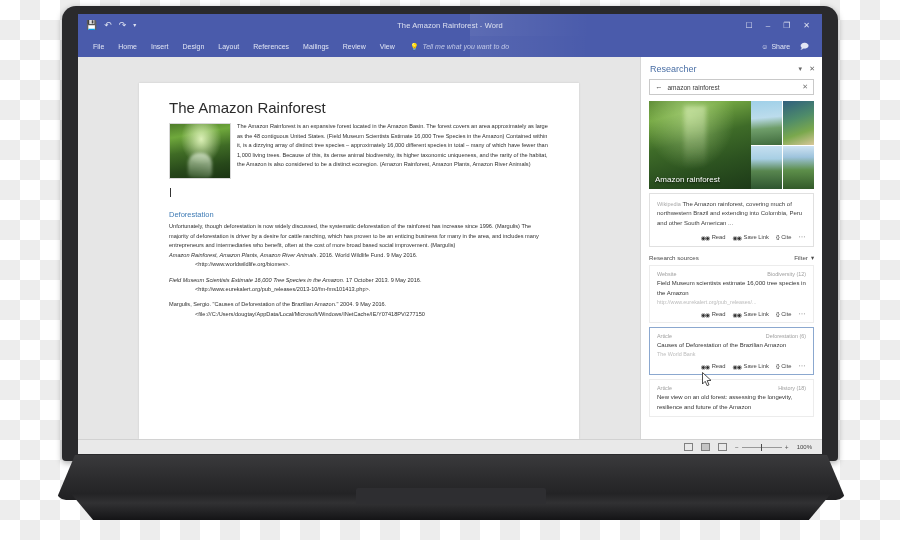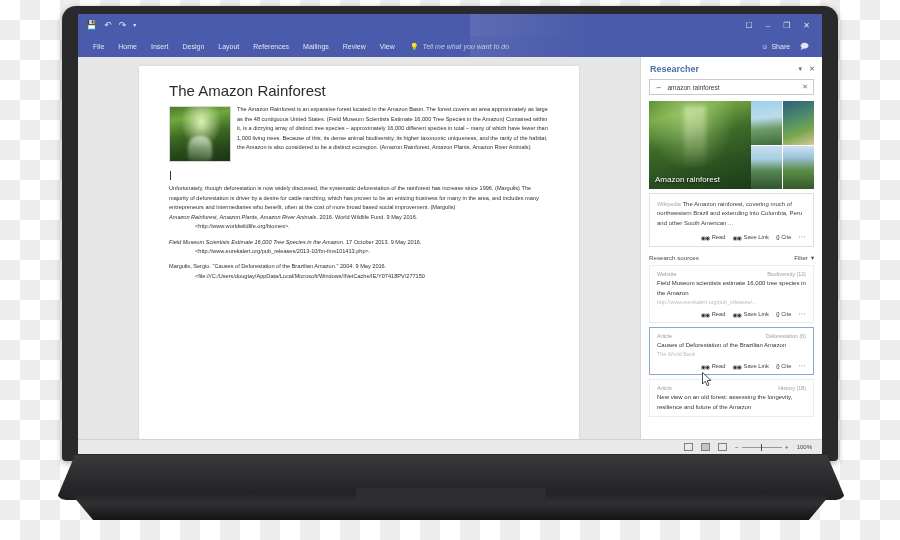--- a/index.html
+++ b/index.html
@@ -92,21 +92,21 @@
   .tellme-txt { color: #c3cae8; font-size: 7px; font-style: italic; }
   .ribbon-right {
     margin-left: auto; display: flex; align-items: center; gap: 10px;
     padding-right: 13px; z-index: 2;
   }
   .share { display: flex; align-items: center; gap: 3px; color: #e2e6f4; font-size: 7px; }
 
   .workarea { flex: 1; display: flex; background: #e6e6e6; min-height: 0; position: relative; }
 
   
-  .docwrap { flex: 1; display: flex; justify-content: center; overflow: hidden; padding-top: 9px; }
+  .docwrap { flex: 1; display: flex; justify-content: center; overflow: hidden; padding-top: 26px; }
   .page {
     width: 440px; background: #fff; padding: 16px 28px 0 30px;
     box-shadow: 0 0 2px rgba(0,0,0,.12);
   }
   .doc-h1 {
     font-family: "Liberation Sans", sans-serif;
     font-size: 15px; color: #2b2b2b; font-weight: 400; margin-bottom: 6px;
   }
   .doc-body {
     font-size: 5.6px; line-height: 1.72; color: #2f2f2f; text-align: left;
@@ -138,21 +138,21 @@
   .biblio-url { display: block; padding-left: 26px; }
 
   
   .pane {
     width: 182px; background: #fff; border-left: 1px solid #d6d6d6;
     display: flex; flex-direction: column; flex: none; min-height: 0;
   }
   .pane-head {
     display: flex; align-items: center; padding: 7px 7px 5px 9px; flex: none;
   }
-  .pane-title { font-size: 9px; color: #4a6fa5; font-weight: 700; }
+  .pane-title { font-size: 9px; color: #4a6fa5; font-weight: 400; }
   .pane-head-ctrls { margin-left: auto; display: flex; gap: 7px; color: #666; font-size: 7px; }
 
   .searchrow { padding: 0 8px 6px; flex: none; }
   .searchbox {
     display: flex; align-items: center; gap: 5px;
     border: 1px solid #c9c9c9; background: #fff; padding: 3px 5px;
   }
   .search-back { color: #555; font-size: 7.5px; line-height: 1; }
   .search-val { font-size: 6.5px; color: #3a3a3a; flex: 1; }
   .search-clear { color: #777; font-size: 7px; }
@@ -240,20 +240,21 @@
     <div id="word">
 
       <div class="titlebar">
         <div class="titlebar-sheen"></div>
         <div class="qat">
           <span class="qat-ico">💾</span>
           <span class="qat-ico">↶</span>
           <span class="qat-ico">↷</span>
           <span class="qat-ico" style="font-size:6px">▾</span>
         </div>
+        <div class="win-title">The Amazon Rainforest - Word</div>
         <div class="win-ctrls">
           <span>☐</span>
           <span>–</span>
           <span>❐</span>
           <span>✕</span>
         </div>
       </div>
 
       <div class="ribbon">
         <div class="ribbon-sheen"></div>
@@ -287,20 +288,21 @@
           <div class="page">
             <div class="doc-h1">The Amazon Rainforest</div>
 
             <div class="doc-body">
               <div class="doc-img"></div>
               <span>The Amazon Rainforest is an expansive forest located in the Amazon Basin.  The forest covers an area approximately as large as the 48 contiguous United States. (Field Museum Scientists Estimate 16,000 Tree Species in the Amazon)  Contained within it, is a dizzying array of distinct tree species – approximately 16,000 different species in total – many of which have fewer than 1,000 living trees.  Because of this, its dense animal biodiversity, its higher taxonomic uniqueness, and the rarity of the habitat, the Amazon is also considered to be a distinct ecoregion. (Amazon Rainforest, Amazon Plants, Amazon River Animals)</span>
             </div>
             <div style="clear:both"></div>
             <div><span class="cursor-line"></span></div>
 
+            <div class="doc-h2">Deforestation</div>
             <div class="doc-body">Unfortunately, though deforestation is now widely discussed, the systematic deforestation of the rainforest has increase since 1996. (Margulis) The majority of deforestation is driver by a desire for cattle ranching, which has proven to be an enticing business for many in the area, and includes many entrepreneurs and intermediaries who benefit, often at the cost of more broad based social improvement. (Margulis)</div>
 
             <div class="biblio">
               <div class="biblio-entry">
                 <i>Amazon Rainforest, Amazon Plants, Amazon River Animals</i><span>. 2016. World Wildlife Fund. 9 May 2016.</span>
                 <span class="biblio-url">&lt;http://www.worldwildlife.org/biomes&gt;.</span>
               </div>
               <div class="biblio-entry">
                 <i>Field Museum Scientists Estimate 16,000 Tree Species in the Amazon</i><span>. 17 October 2013. 9 May 2016.</span>
                 <span class="biblio-url">&lt;http://www.eurekalert.org/pub_releases/2013-10/fm-fms101413.php&gt;.</span>

